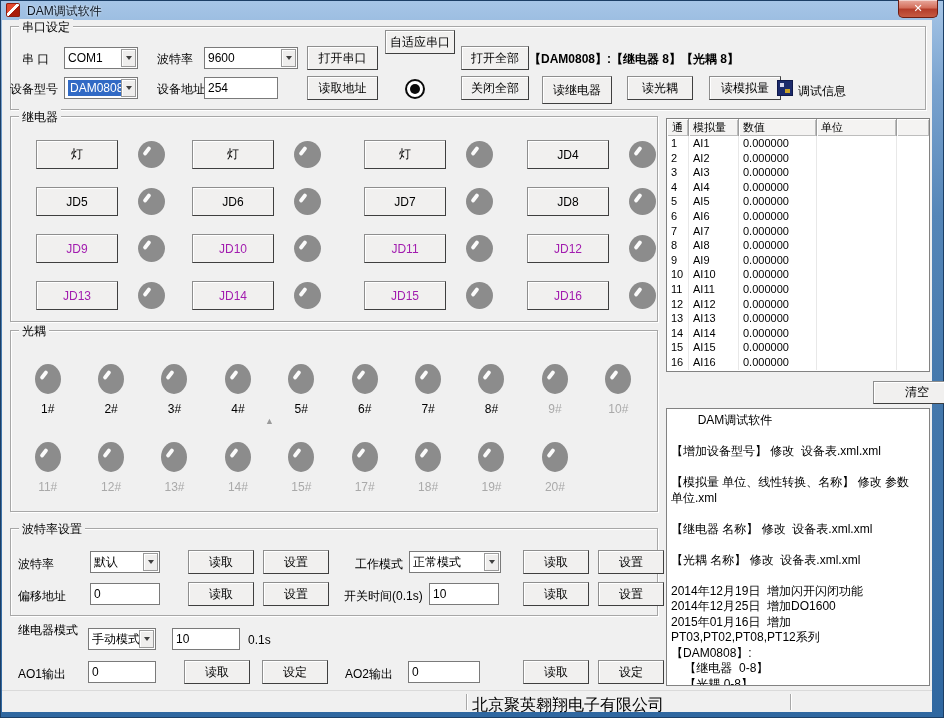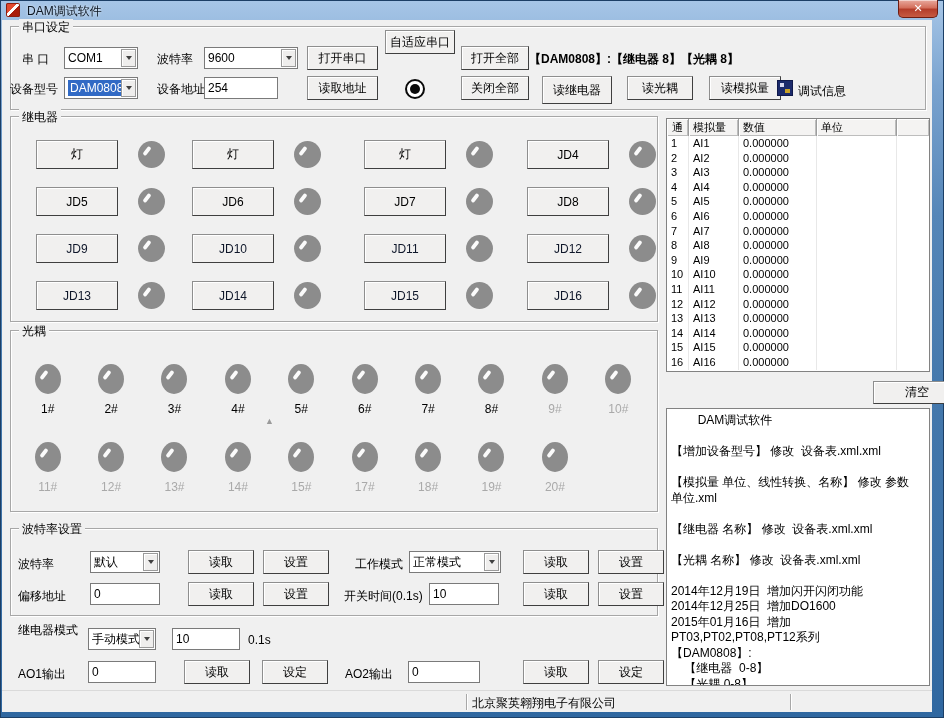--- a/index.html
+++ b/index.html
@@ -20,21 +20,21 @@
     background:linear-gradient(180deg,#e8a99e 0%,#d4705d 45%,#b43d2a 55%,#c65a42 100%);
     color:#fff; font-size:11px; font-weight:bold; text-align:center; line-height:16px; cursor:pointer;
     box-shadow:inset 0 1px 0 rgba(255,255,255,.5); }
 
   .client { position:absolute; left:2px; top:20px; width:930px; height:692px; background:#f0f0f0; }
   .group { position:absolute; border:1px solid #a7a7a7; box-shadow:inset 1px 1px 0 #fff,1px 1px 0 #fff; }
   .legend { position:absolute; top:-8px; left:8px; background:#f0f0f0; padding:0 3px; font-size:12px; }
   .lbl { position:absolute; font-size:12px; white-space:nowrap; }
   .btn { position:absolute; background:#f1f0ef; border:1px solid; border-color:#8e8e8e #3f3f3f #3f3f3f #8e8e8e;
     box-shadow:inset 1px 1px 0 #fff; font-family:inherit; font-size:12px; color:#000; text-align:center; cursor:pointer; padding:0;margin-left:12px; }
-  .btn.disabled { color:#0f172a; }
+  .btn.disabled { color:#a21caf; }
   .field { position:absolute; background:#fff; border:1px solid #7a7a7a; font-size:12px; padding:2px 3px; line-height:16px; white-space:nowrap; overflow:hidden; }
   .combo { padding-right:17px; }
   .combo .val { display:inline-block; }
   .combo .val.sel { background:#316ac5; color:#fff; padding:0 2px; }
   .combo-arrow { position:absolute; right:1px; top:1px; bottom:1px; width:15px; background:#efeeed;
     border:1px solid #9a9a9a; box-shadow:inset 1px 1px 0 #fff; display:flex; align-items:center; justify-content:center; cursor:pointer; }
   .combo-arrow i { width:0; height:0; border:3px solid transparent; border-top:4px solid #404040; margin-top:3px; }
 
   .radio-led { position:absolute; width:20px; height:20px; border-radius:50%; border:2px solid #0a0a0a; background:#fff; }
   .radio-led::after { content:""; position:absolute; left:3px; top:3px; width:10px; height:10px; border-radius:50%; background:#0a0a0a; }
@@ -76,21 +76,21 @@
   .c-fill { flex:1; border-right:none !important; }
   .tbl-head .c-ch { text-align:center; }
 
   
   .log { position:absolute; left:666px; top:408px; width:264px; height:278px; background:#fff; border:1px solid #828282;
     font-size:12px; line-height:15.5px; padding:4px 16px 4px 4px; white-space:pre-wrap; overflow:hidden; }
   .scroll-arrow { position:absolute; font-size:9px; color:#9a9a9a; right:670px; cursor:pointer; }
 
   
   .statusbar { position:absolute; left:2px; top:690px; width:930px; height:22px; background:#f0f0f0;
-    border-top:1px solid #dadada; font-size:12px;font-family:Liberation Mono, monospace; }
+    border-top:1px solid #dadada; font-size:16px;font-family:Liberation Mono, monospace; }
   .sb-div { position:absolute; top:3px; width:2px; height:16px; border-left:1px solid #a8a8a8; border-right:1px solid #fff; }
   .sb-text { position:absolute; left:470px; top:4px; }
 </style>
 </head>
 <body>
 
 <div class="window">
 
   <div class="titlebar">
     <span class="app-icon"></span>

